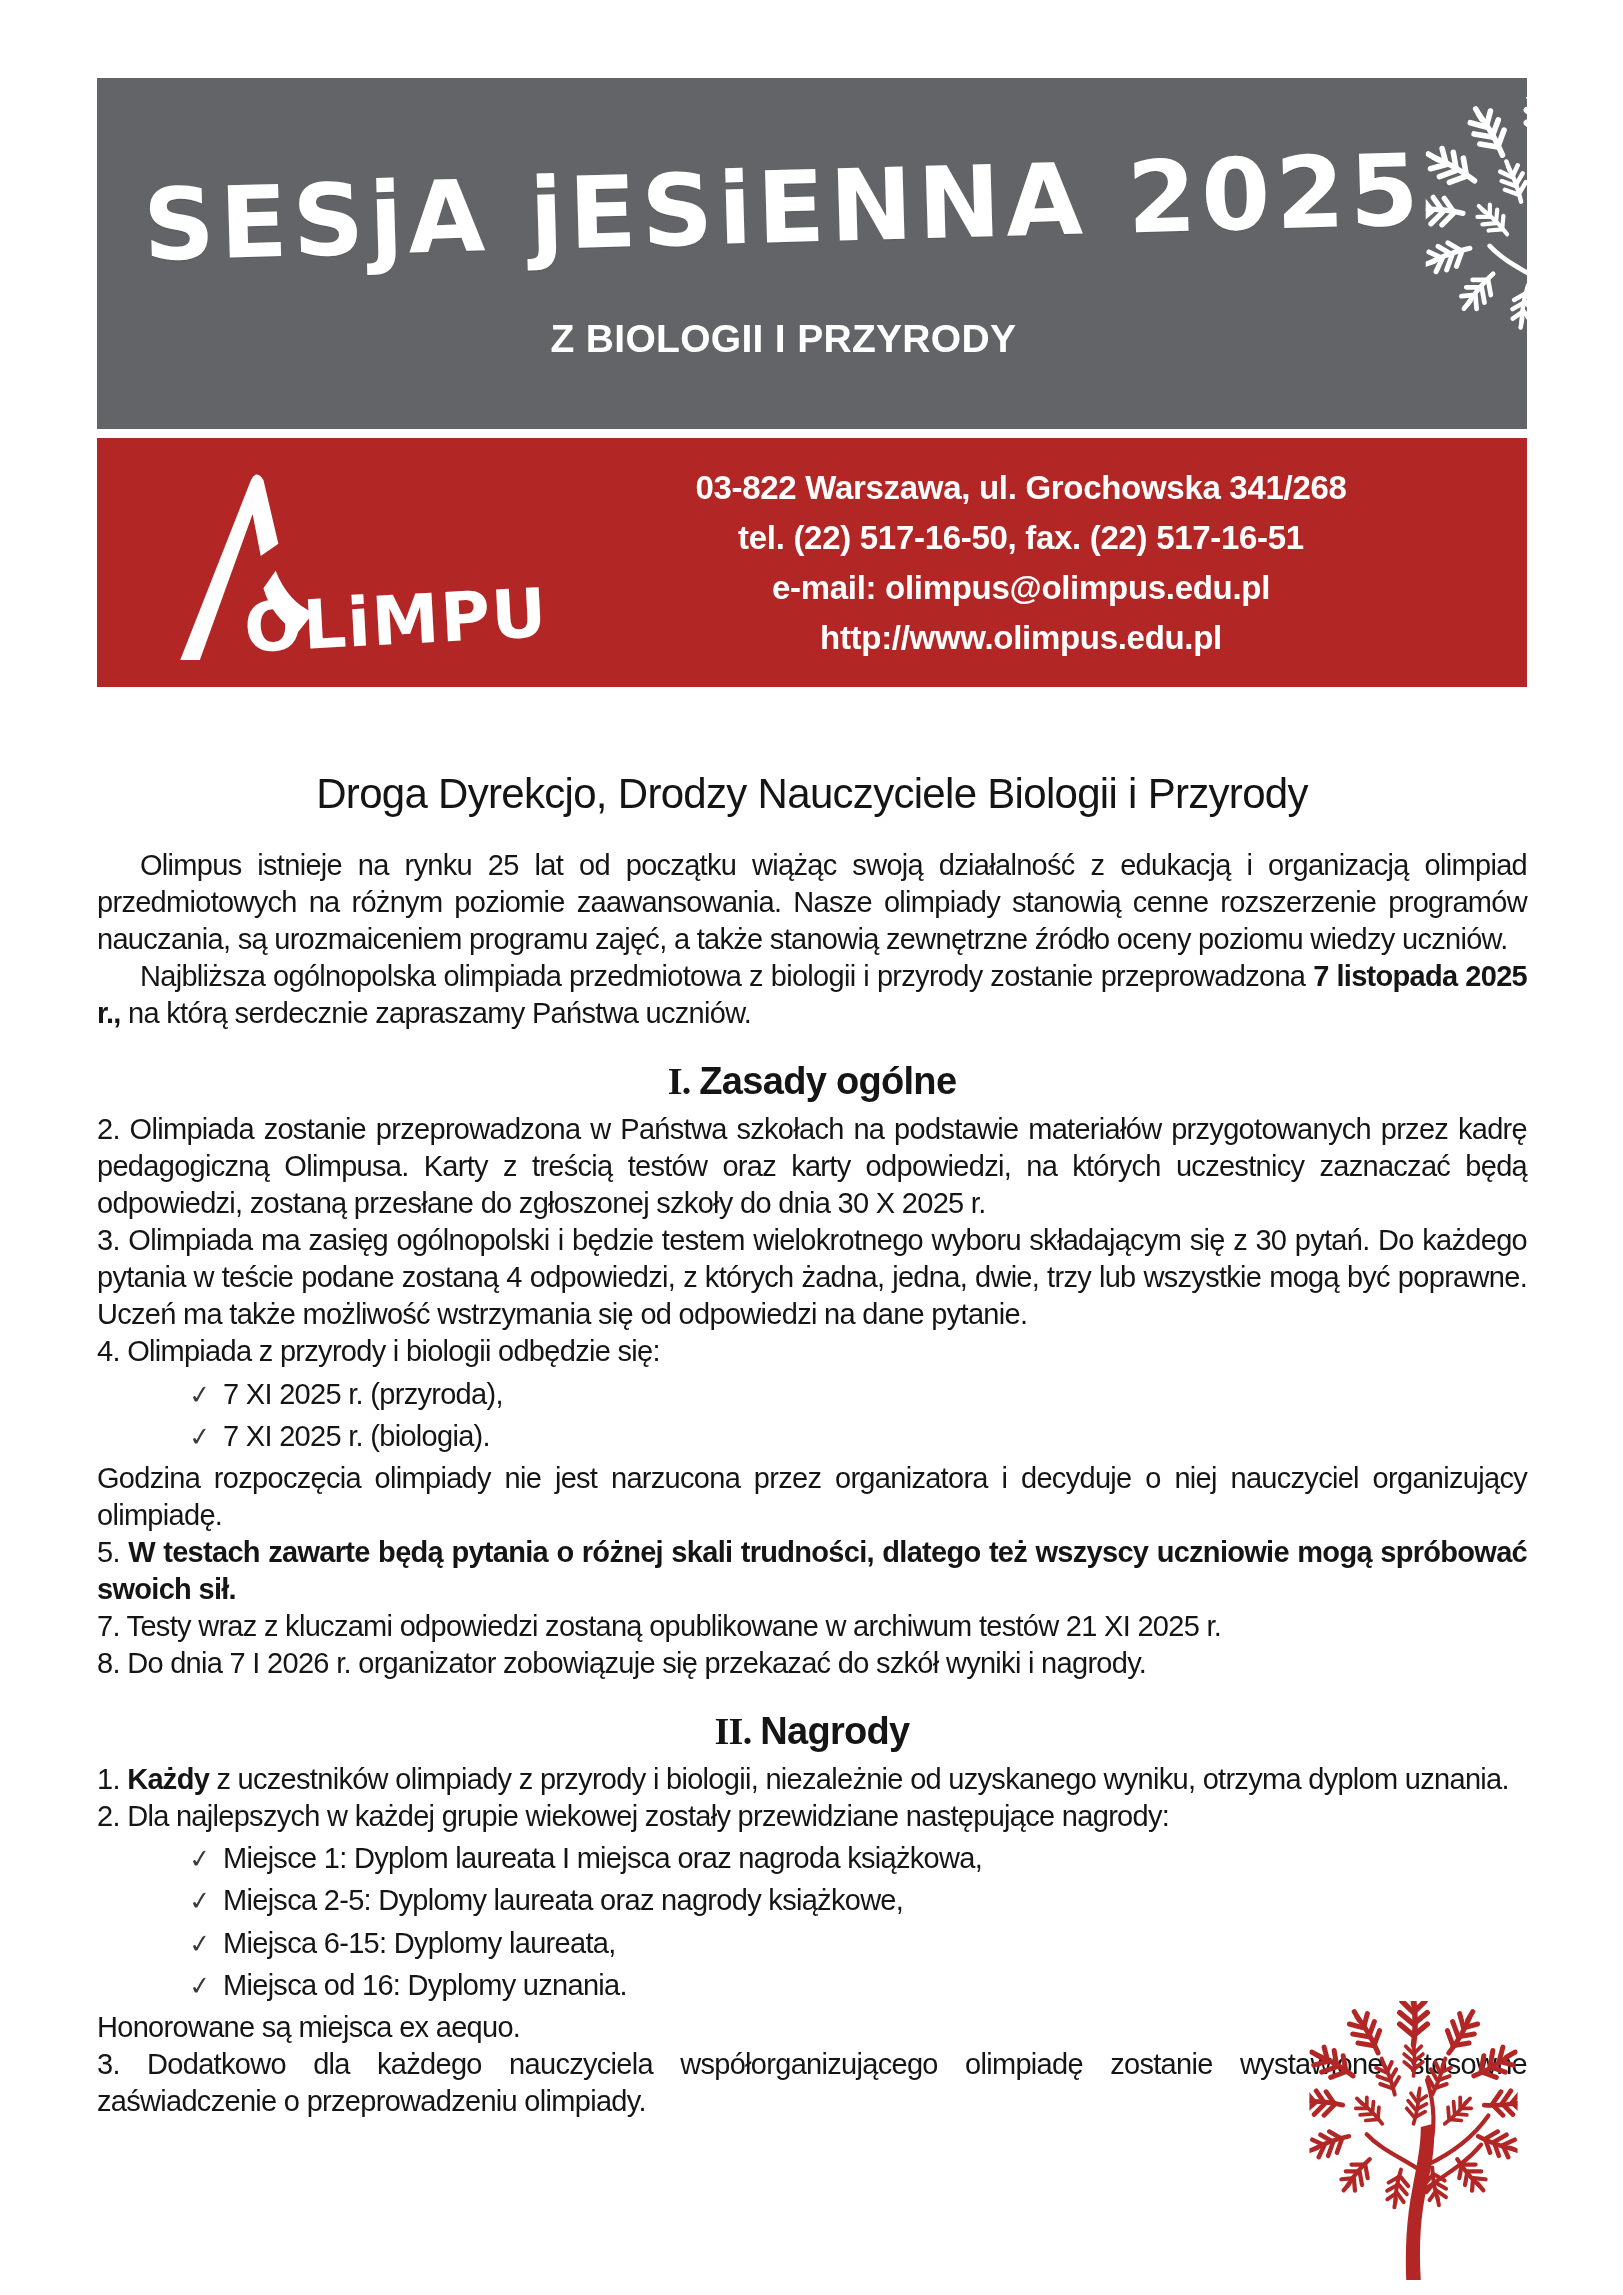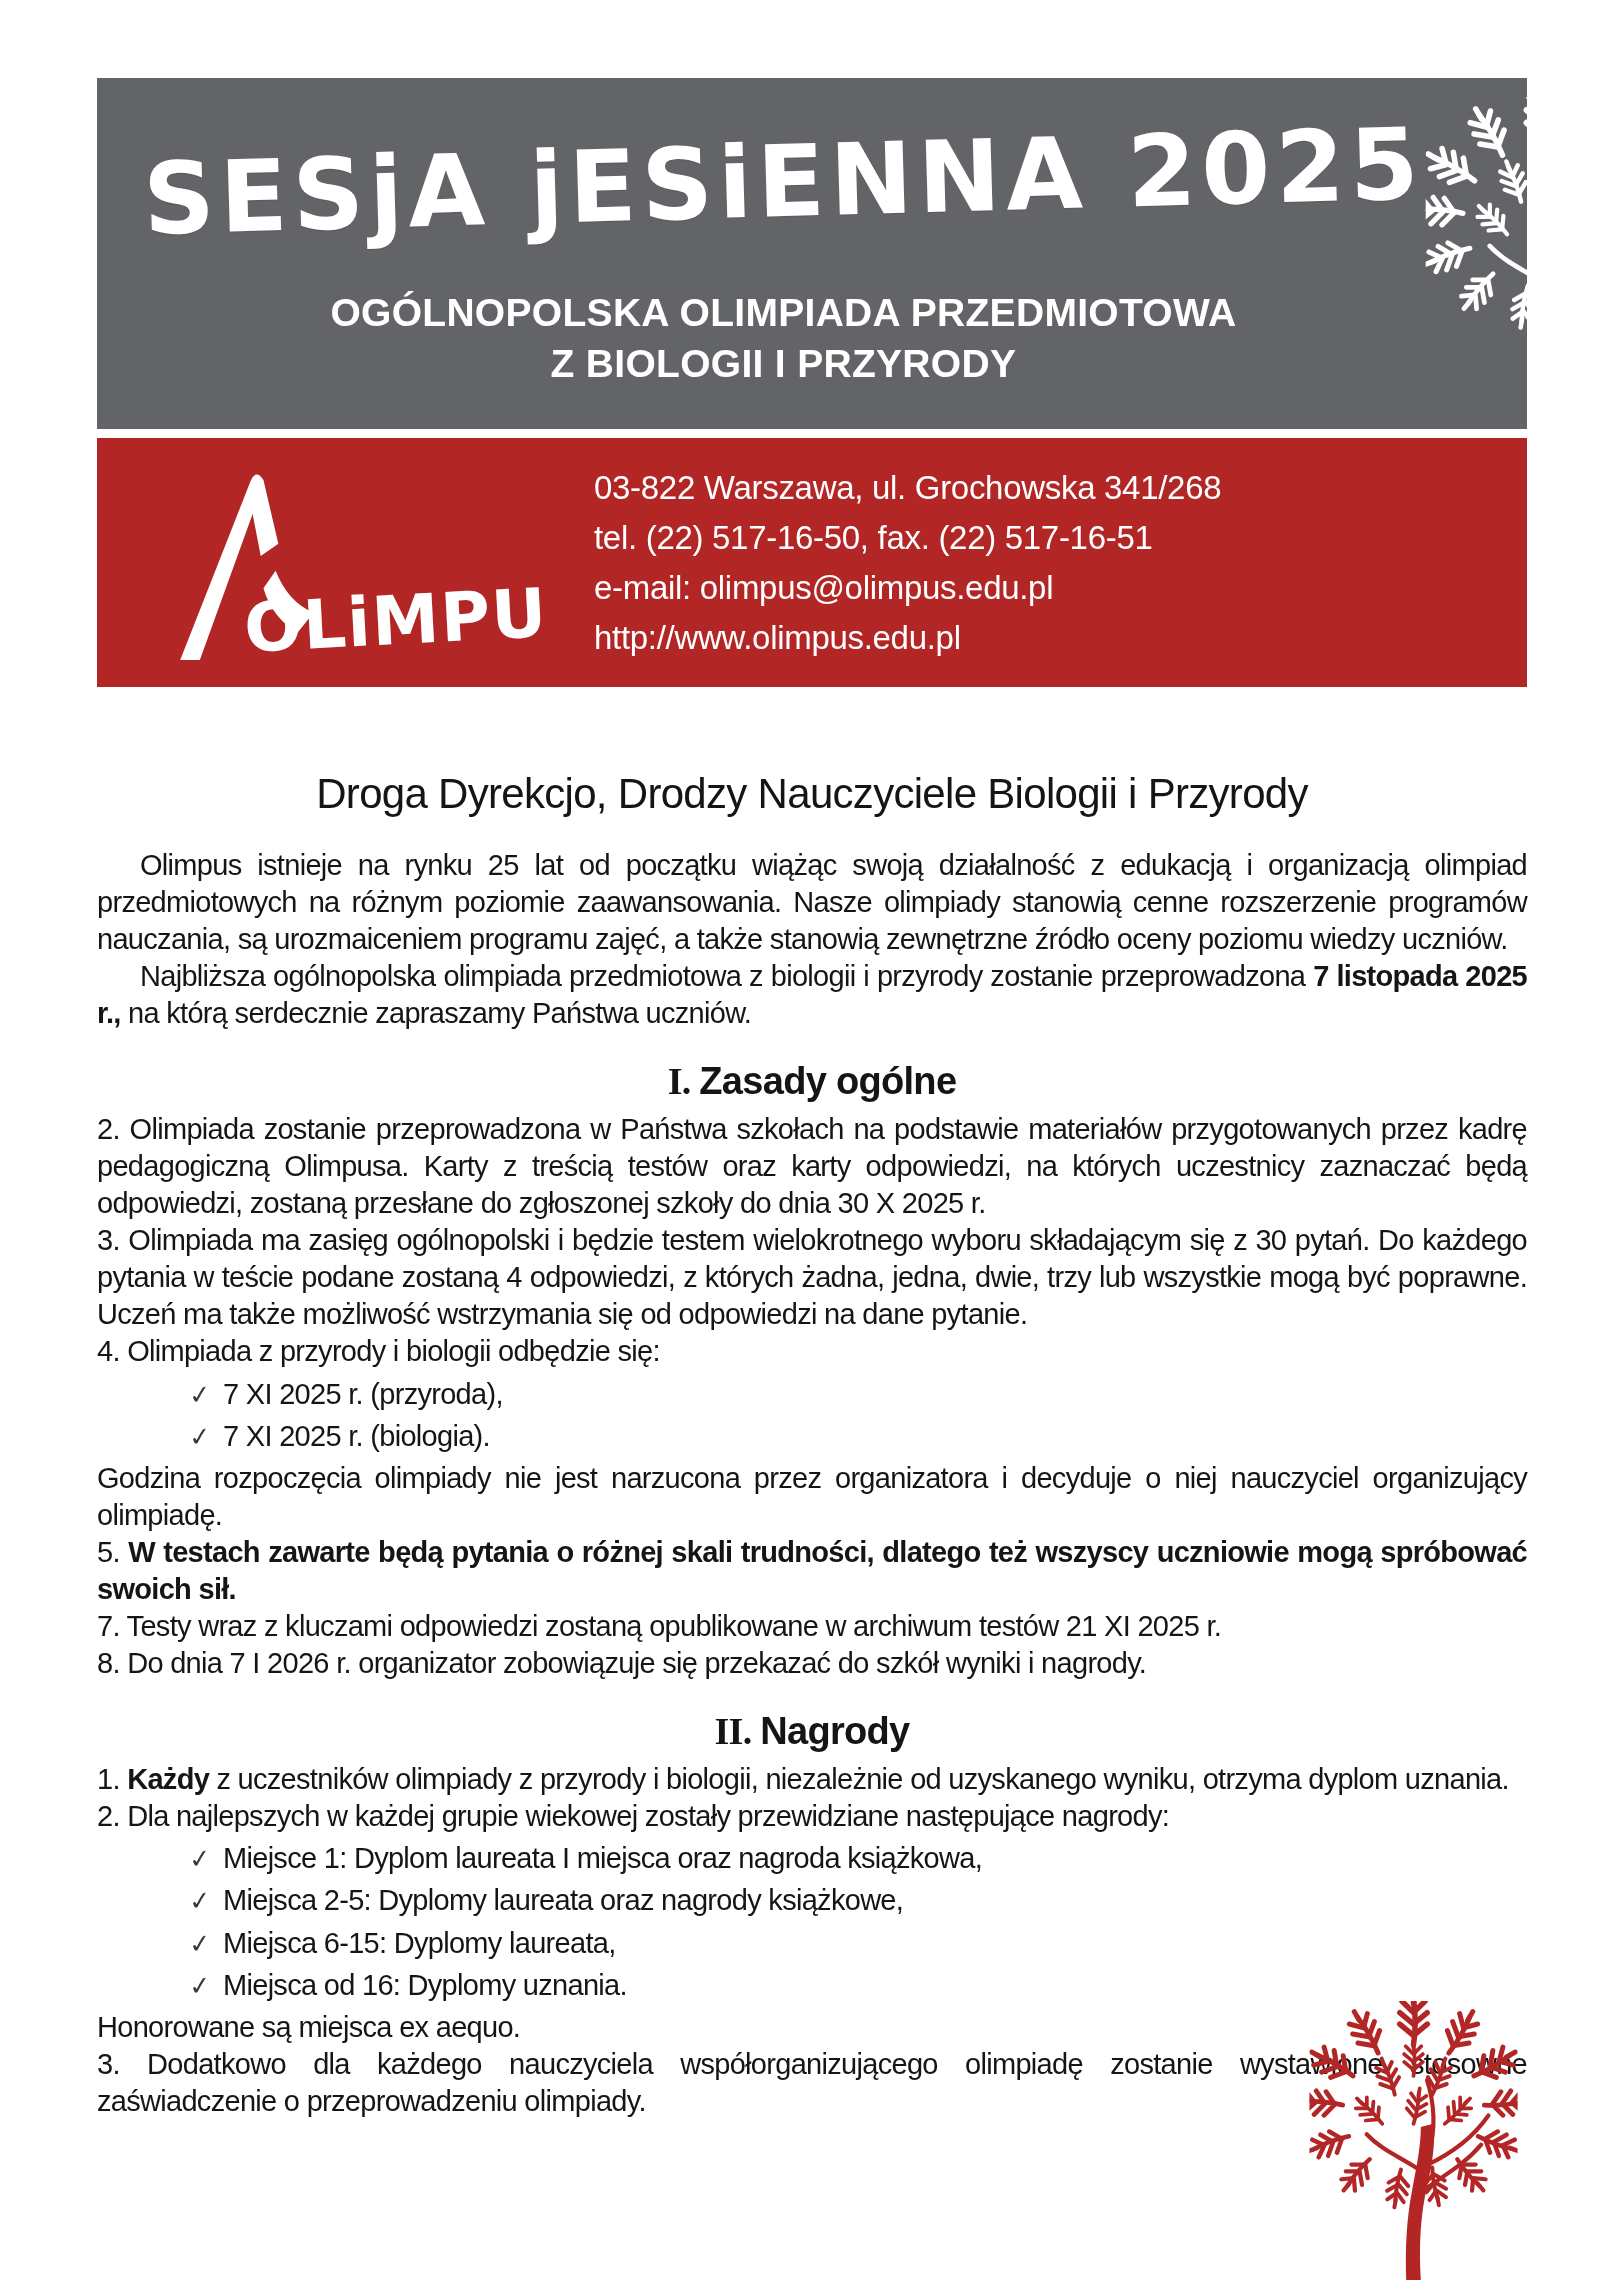--- a/index.html
+++ b/index.html
@@ -19,22 +19,22 @@
   .header-tree{width:275px;display:flex;align-items:center;justify-content:center;
                color:#ffffff;padding-right:6.5px;}
   .header-tree svg{width:236px;height:314px;}
 
   
   .red-banner{position:absolute;left:97px;top:438px;width:1430px;height:249px;
               display:flex;align-items:stretch;}
   .logo-area{width:497px;position:relative;}
   .logo-area svg{position:absolute;left:46px;top:18.3px;width:406px;height:216px;}
   .contact{flex:1;display:flex;flex-direction:column;justify-content:center;
-           align-items:flex-start;color:#fff;font-size:33px;line-height:50px;
-           letter-spacing:-0.3px;padding-right:79px;}
+           align-items:center;color:#fff;font-size:33px;line-height:50px;
+           letter-spacing:-0.3px;padding-right:79px;font-weight:bold;}
 
   
   .content{position:absolute;left:97px;top:771px;width:1430px;
            font-size:29px;line-height:37px;letter-spacing:-0.7px;text-align:justify;}
   h1.salutation{font-size:42px;line-height:1.08;margin:0 0 31px 0;font-weight:400;
                 text-align:center;letter-spacing:-0.7px;}
   h2.sec-heading{font-size:38px;line-height:1.05;margin:30px 0 9.2px 0;font-weight:700;
                  text-align:center;letter-spacing:-0.7px;}
   h2.sec-heading .numeral{font-family:"Liberation Serif",serif;font-weight:700;}
   p.body-p{margin:0;}
@@ -92,21 +92,20 @@
     </symbol>
   </defs>
 </svg>
 
 <div class="page">
 
   <header class="gray-banner" style="background:#636468;">
     <div class="header-text">
       <div class="main-title">SESjA jESiENNA 2025</div>
       <div class="subtitle">
-        <div>OGÓLNOPOLSKA OLIMPIADA PRZEDMIOTOWA</div>
         <div>Z BIOLOGII I PRZYRODY</div>
       </div>
     </div>
     <div class="header-tree">
       <svg viewBox="0 0 200 270" aria-hidden="true">
           <use href="#treeSym"></use>
         </svg>
     </div>
   </header>
 

